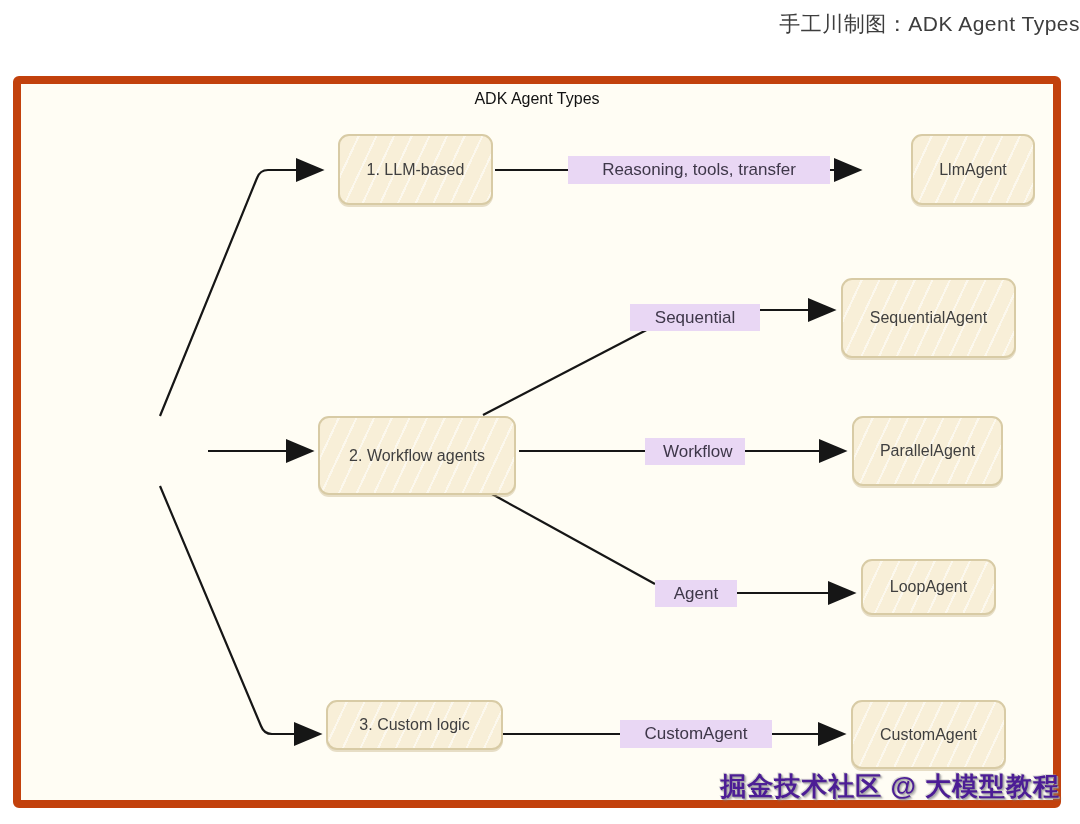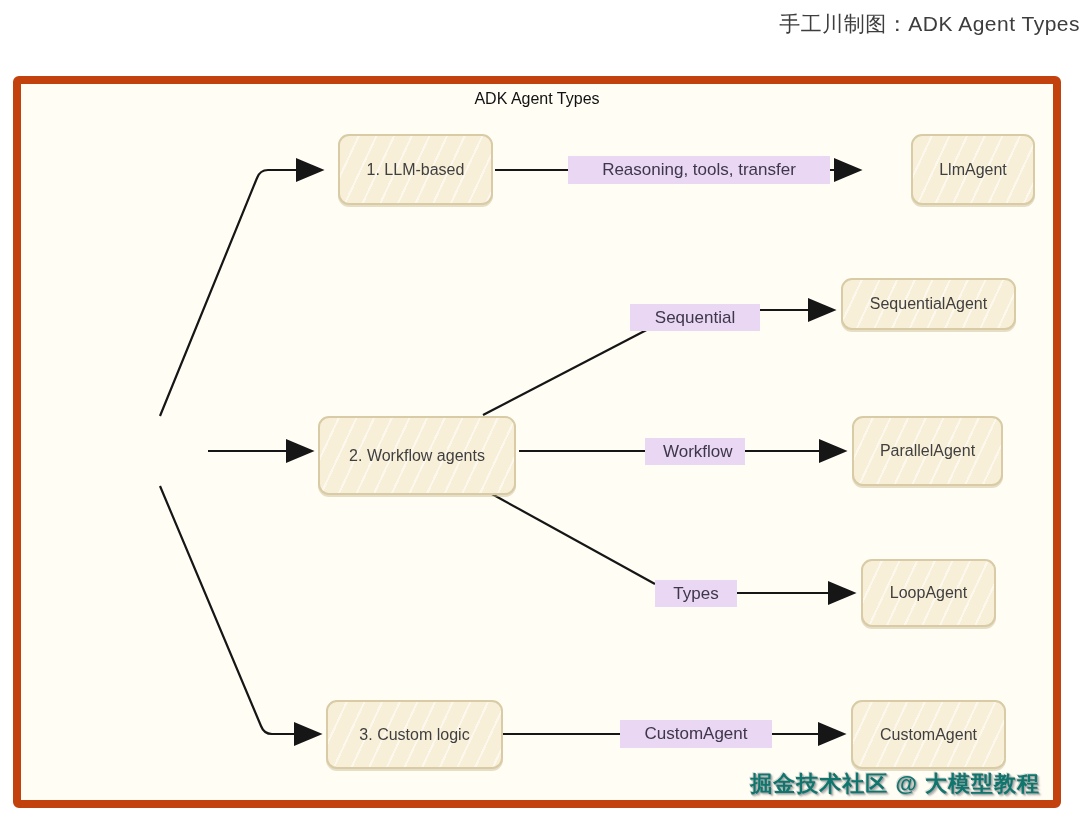--- a/index.html
+++ b/index.html
@@ -75,25 +75,25 @@
     background: #e9d7f4;
     color: #3e3749;
     font-size: 17px;
     line-height: 27px;
     text-align: center;
     white-space: nowrap;
     padding: 0 18px;
   }
   .watermark {
     position: absolute;
-    right: 40px;
+    right: 20px;
     top: 769px;
-    font-size: 22px;
+    font-size: 26px;
     font-weight: bold;
-    color: #0f766e;
+    color: #4c1d95;
     letter-spacing: 1px;
     text-shadow: 1px 1px 0 #a8a8a8, 2px 2px 2px rgba(120,120,120,0.55), -1px -1px 0 rgba(170,170,170,0.4);
   }
 </style>
 </head>
 <body>
 
 <div class="stage">
 
   <div class="page-title">手工川制图：ADK Agent Types</div>
@@ -126,29 +126,29 @@
       <path d="M460 404 L634 500" stroke="#161616" stroke-width="2.2"></path>
 
       <path d="M680 509 L832 509" stroke="#161616" stroke-width="2.2" marker-end="url(#arrow)"></path>
 
       <path d="M482 650 L822 650" stroke="#161616" stroke-width="2.2" marker-end="url(#arrow)"></path>
     </svg>
 
     <div class="edge-label" style="left:547px; top:72px; width:226px; line-height:28px;">Reasoning, tools, transfer</div>
     <div class="edge-label" style="left:609px; top:213px; width:94px;margin-top:7px;">Sequential</div>
     <div class="edge-label" style="left:624px; top:354px; width:64px;">Workflow</div>
-    <div class="edge-label" style="left:634px; top:496px; width:46px;">Types</div>
+    <div class="edge-label" style="left:634px; top:496px; width:46px;">Agent</div>
     <div class="edge-label" style="left:599px; top:636px; width:116px; line-height:28px;">CustomAgent</div>
 
     <div class="node" style="left:317px; top:50px;  width:155px; height:71px;">1. LLM-based</div>
     <div class="node" style="left:845px; top:50px;  width:124px; height:71px;margin-left:45px;">LlmAgent</div>
     <div class="node" style="left:297px; top:332px; width:198px; height:79px;">2. Workflow agents</div>
-    <div class="node" style="left:820px; top:194px; width:175px; height:52px;">SequentialAgent</div>
+    <div class="node" style="left:820px; top:194px; width:175px; height:80px;">SequentialAgent</div>
     <div class="node" style="left:831px; top:332px; width:151px; height:70px;">ParallelAgent</div>
-    <div class="node" style="left:840px; top:475px; width:135px; height:68px;">LoopAgent</div>
-    <div class="node" style="left:305px; top:616px; width:177px; height:69px;">3. Custom logic</div>
+    <div class="node" style="left:840px; top:475px; width:135px; height:56px;">LoopAgent</div>
+    <div class="node" style="left:305px; top:616px; width:177px; height:50px;">3. Custom logic</div>
     <div class="node" style="left:830px; top:616px; width:155px; height:69px;">CustomAgent</div>
 
   </div>
 
   <div class="watermark">掘金技术社区 @ 大模型教程</div>
 
 </div>
 
 </body></html>

